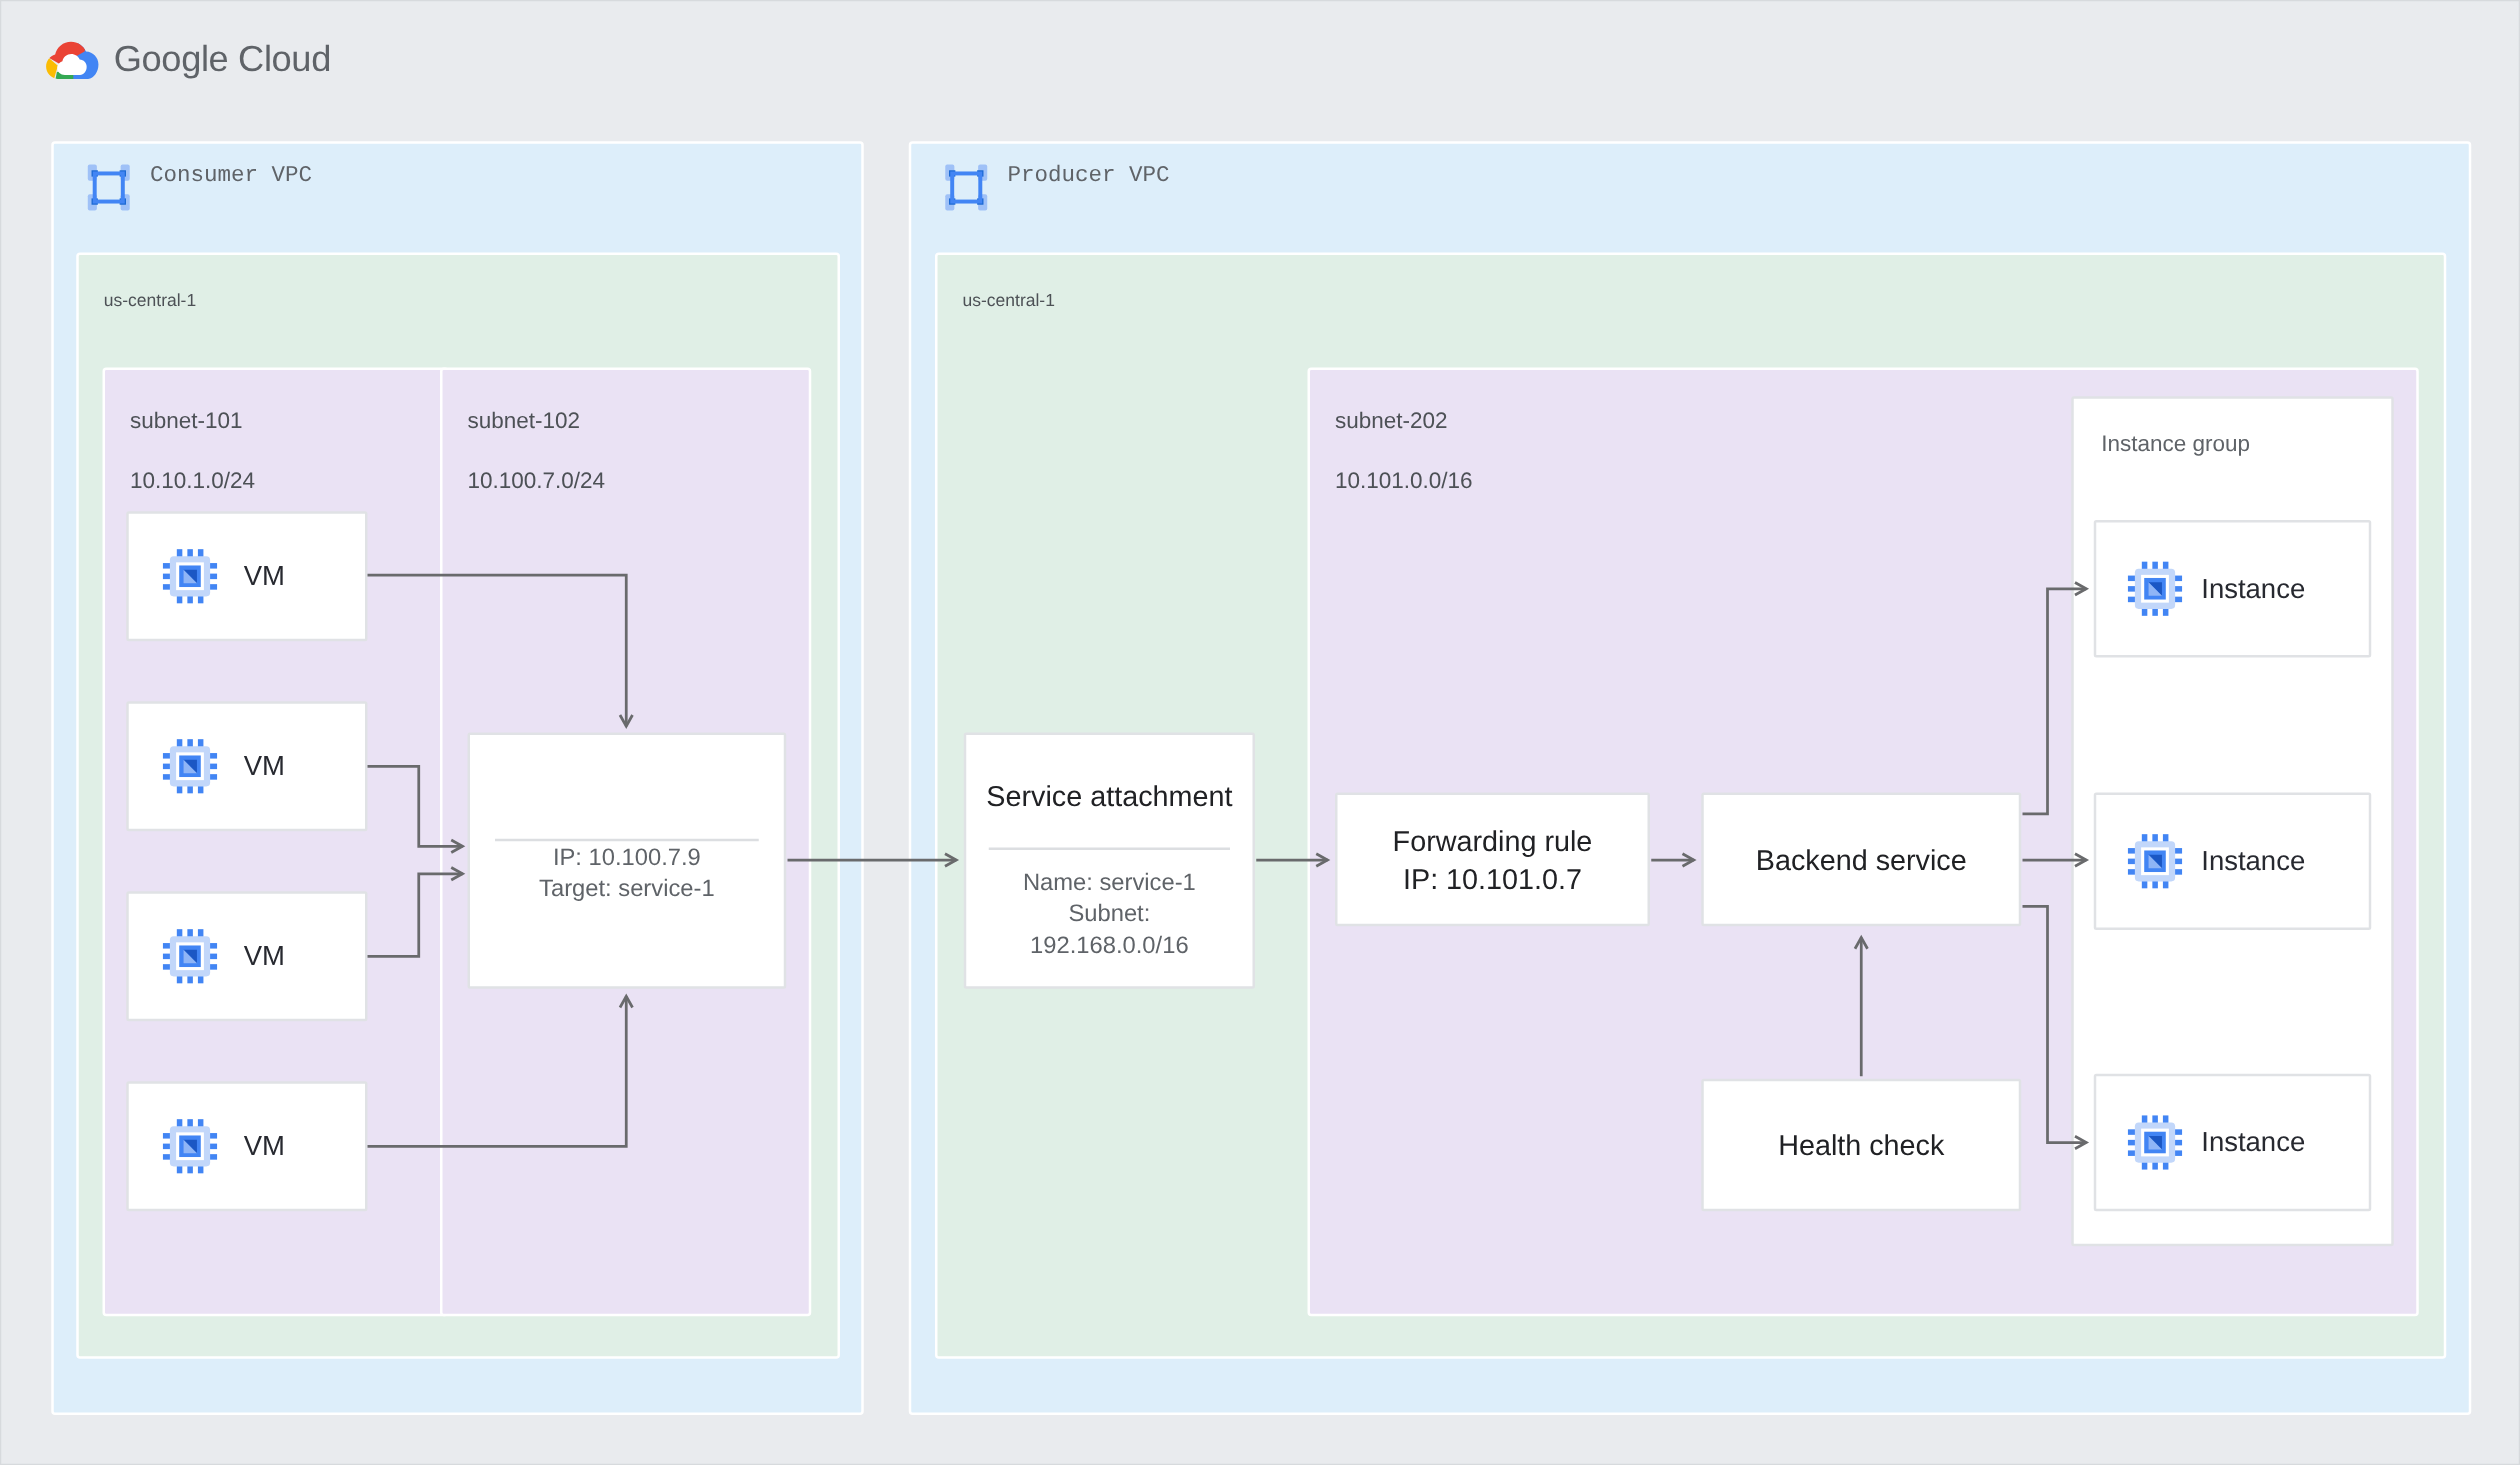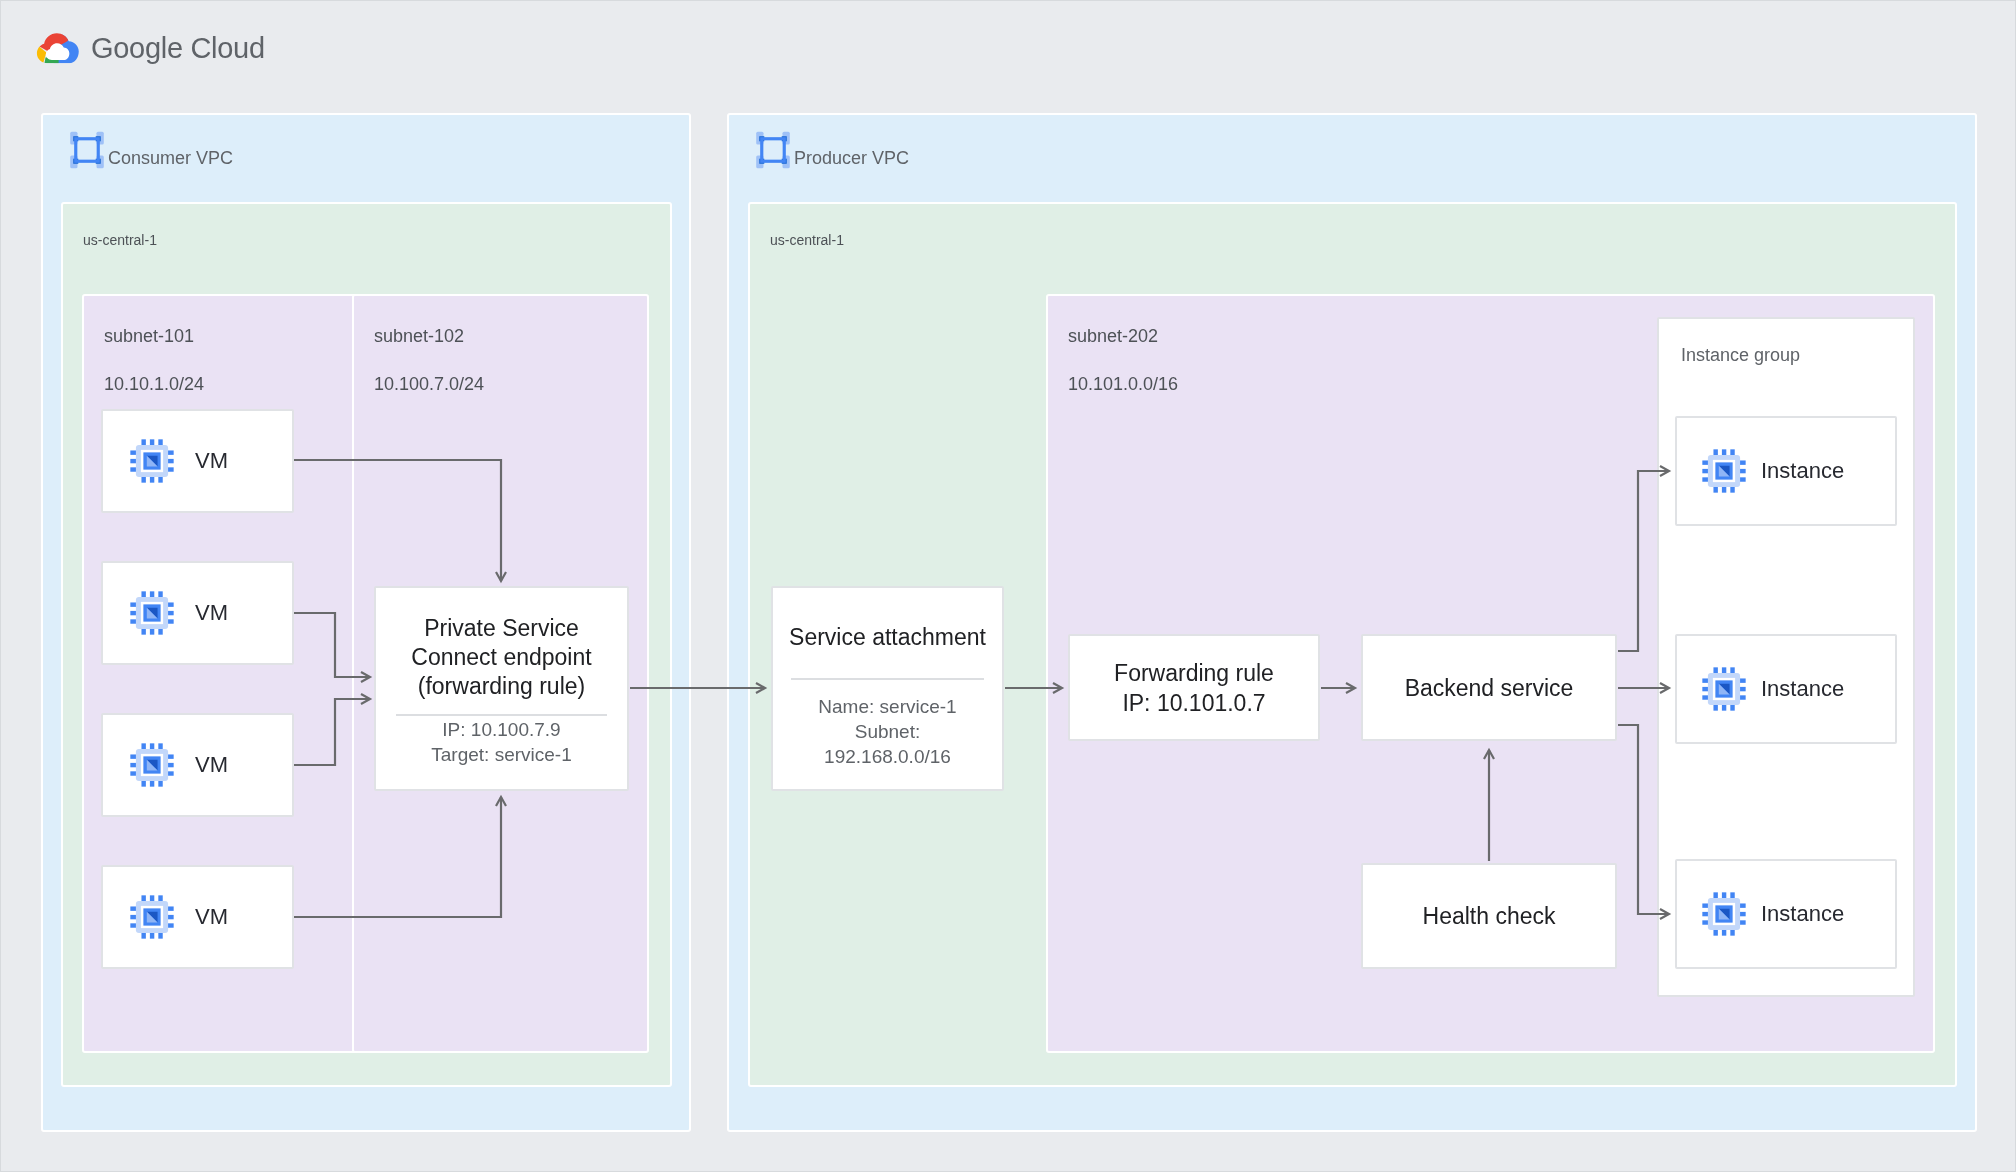--- a/index.html
+++ b/index.html
@@ -9,21 +9,21 @@
     border:1px solid #d7dadd;box-sizing:border-box;
   }
   .abs{position:absolute;box-sizing:border-box;}
   
   .logo{left:33px;top:27px;display:flex;align-items:center;gap:11px;}
   .logo-text{font-size:29px;color:#5f6368;letter-spacing:-0.3px;line-height:40px;}
   
   .vpc{background:#ddeefa;border:2px solid #ffffff;border-radius:3px;z-index:1;}
   .region{background:#e0efe6;border:2px solid #ffffff;border-radius:3px;z-index:2;}
   .subnet{background:#eae2f4;border:2px solid #ffffff;border-radius:3px;z-index:3;}
-  .vpc-header{position:absolute;left:25px;top:16px;display:flex;align-items:flex-end;gap:2px;}
+  .vpc-header{position:absolute;left:25px;top:16px;display:flex;align-items:flex-start;gap:14px;font-family:Liberation Mono, monospace;}
   .vpc-label{font-size:18px;color:#5f6368;}
   .region-label{position:absolute;left:20px;top:28px;font-size:14px;color:#4d5156;}
   .subnet-label{position:absolute;left:20px;top:28px;font-size:18px;line-height:24px;color:#4d5156;white-space:pre-line;}
   
   .node{background:#ffffff;border:2px solid #e0e2e5;border-radius:2px;z-index:5;}
   .hnode{display:flex;align-items:center;padding-left:26px;gap:20px;}
   .node-label{font-size:22px;color:#272930;}
   .center-node{display:flex;flex-direction:column;align-items:center;justify-content:center;text-align:center;}
   .node-title{font-size:23px;line-height:30px;color:#202124;}
   .node-detail{font-size:19px;line-height:25px;color:#5f6368;text-align:center;}
@@ -142,25 +142,20 @@
     <span class="node-label">VM</span>
   </div>
   <div class="abs node hnode" style="left:100px;top:864px;width:193px;height:104px">
     <svg class="icon46">
         <use href="#chip-sym"></use>
       </svg>
     <span class="node-label">VM</span>
   </div>
 
   <div class="abs node center-node psc" style="left:373px;top:585px;width:255px;height:205px;padding-top:4px">
-    <div class="node-title">
-      <div>Private Service</div>
-      <div>Connect endpoint</div>
-      <div>(forwarding rule)</div>
-    </div>
     <div class="divider"></div>
     <div class="node-detail">
       <div>IP: 10.100.7.9</div>
       <div>Target: service-1</div>
     </div>
   </div>
 
   <div class="abs vpc" style="left:726px;top:112px;width:1250px;height:1019px">
     <div class="vpc-header">
       <svg class="icon38">

